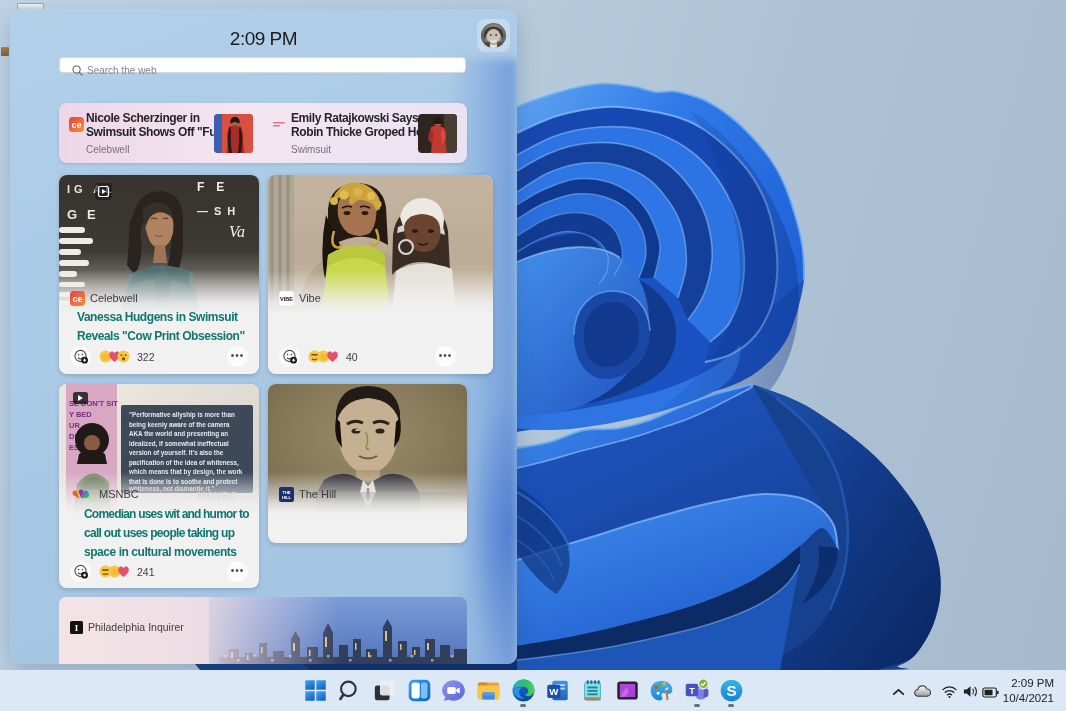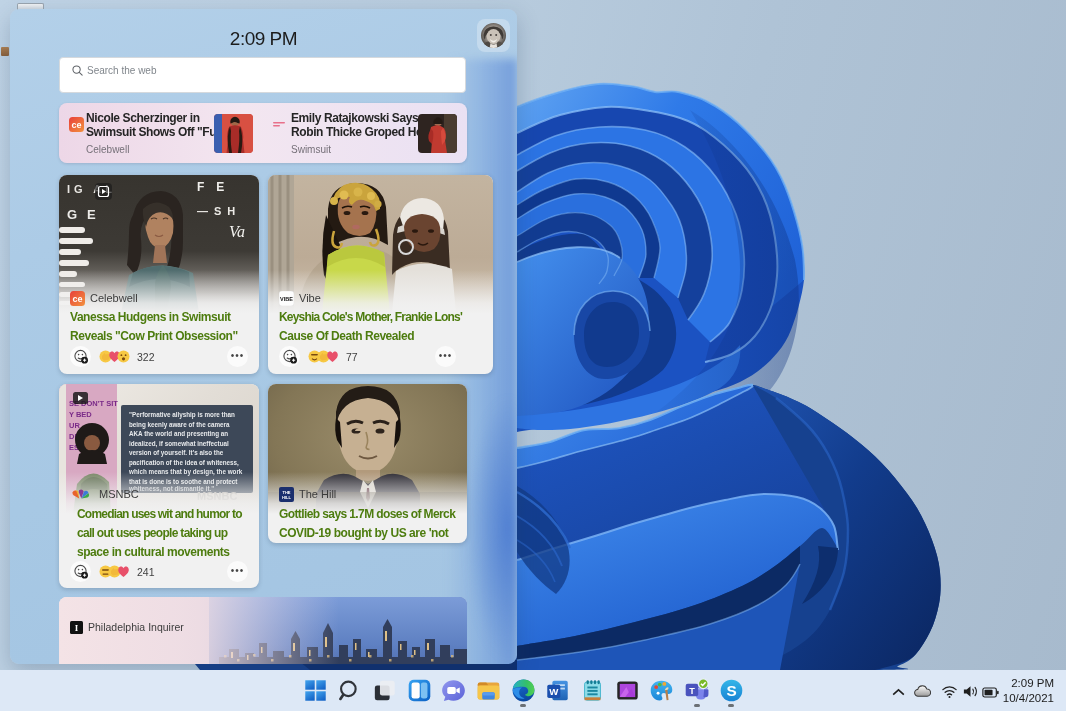--- a/index.html
+++ b/index.html
@@ -23,40 +23,40 @@
   #panelblur { position:absolute; left:437px; top:50px; width:70px; height:614px;
                background:linear-gradient(90deg, rgba(90,140,220,0) 0%, rgba(85,135,218,.28) 45%, rgba(70,120,210,.55) 100%);
                filter:blur(4px); }
   #panelblur2 { position:absolute; left:447px; top:360px; width:60px; height:300px;
                background:radial-gradient(ellipse 55px 170px at 52px 160px, rgba(60,110,205,.65), rgba(90,135,215,0) 78%);
                filter:blur(5px); }
   #ptime { position:absolute; left:0; top:19px; width:507px; text-align:center;
            font-size:19px; letter-spacing:-.5px; color:#1c1c1c; }
   #avatar { position:absolute; left:467px; top:10px; width:33px; height:33px;
             border-radius:8px; background:rgba(255,255,255,.28); }
-  #search { position:absolute; left:49px; top:48px; width:407px; height:36px;
+  #search { position:absolute; left:49px; top:48px; width:407px; height:16px;
             background:#fff; border-radius:4px; border:1px solid #d5d9dd;
             color:#757575; font-size:11.5px; line-height:24px; }
   #search span { margin-left:27px; font-size:10px; color:#80868c; }
   .card { position:absolute; border-radius:8px; overflow:hidden; background:#f1f1f1;
           box-shadow:0 1.5px 4px rgba(40,60,80,.22); }
   .cimg { position:absolute; left:0; top:0; width:100%; overflow:hidden; }
   .fade { position:absolute; left:0; width:100%; }
   #pinkcard { position:absolute; left:49px; top:94px; width:408px; height:60px; border-radius:8px;
               background:linear-gradient(90deg,#edd7e7 0%,#f3e6f0 45%,#eae1f3 100%);
               box-shadow:0 1px 3px rgba(60,60,90,.18); }
   #pinkcard .ptit { position:absolute; top:8px; width:150px; font-size:12px; font-weight:bold;
                     color:#252525; line-height:14px; letter-spacing:-.4px; }
   #pinkcard .psrc { position:absolute; top:41px; font-size:10px; color:#757078; }
   #pinkcard .pthumb { position:absolute; top:10.5px; width:39px; height:39px; border-radius:4px; overflow:hidden; }
   #pinkcard .plogo1 { position:absolute; left:10px; top:14px; }
   #pinkcard .plogo2 { position:absolute; left:214px; top:19px; }
   .srcrow { position:absolute; left:11px; display:flex; align-items:center; height:16px; }
   .srcrow .nm { font-size:11px; color:#3c3c3c; margin-left:5px; }
-  .head { position:absolute; left:11px; font-size:12px; font-weight:bold; color:#4d7c0f;
+  .head { position:absolute; left:18px; font-size:12px; font-weight:bold; color:#0f766e;
           line-height:19px; letter-spacing:-.45px; white-space:nowrap; }
   .reacts { position:absolute; left:11px; display:flex; align-items:center; }
   .pick { width:21px; height:21px; border-radius:50%; background:#fcfcfc; position:relative; }
   .dots { position:absolute; width:21px; height:21px; border-radius:50%; background:#fbfbfb;
           color:#444; text-align:center; font-size:10px; line-height:19px; letter-spacing:1px; }
   .cnt { font-size:10.5px; color:#3f3f3f; margin-left:5px; }
   .emo { display:flex; margin-left:8px; }
   .emo svg { margin-right:-4px; } .emo svg:last-child { margin-right:2px; }
 </style>
 </head>
@@ -335,21 +335,20 @@
       </svg>
     </div>
     <div class="fade" style="top:95px;height:44px;background:linear-gradient(180deg,rgba(241,241,241,0) 0%,rgba(241,241,241,.88) 75%,#f1f1f1 100%);"></div>
     <div class="srcrow" style="top:115px;">
       <svg width="15" height="15" viewBox="0 0 15 15">
           <rect width="15" height="15" rx="3" fill="#fdfdfd" stroke="#e0e0e0" stroke-width=".5"></rect>
           <text x="7.5" y="9.8" font-size="5.5" font-weight="bold" fill="#111" text-anchor="middle" font-family="Liberation Sans">VIBE</text>
         </svg>
       <span class="nm">Vibe</span>
     </div>
-    <div class="head" style="top:133px;width:186px;"><span style="letter-spacing:-.8px;">Keyshia Cole's Mother, Frankie Lons'</span><br>Cause Of Death Revealed</div>
     <div class="reacts" style="top:171px;width:177px;">
       <div class="pick"><svg width="21" height="21" viewBox="0 0 21 21">
             <circle cx="10.5" cy="10" r="5.6" fill="none" stroke="#4a4a4a" stroke-width="1.1"></circle>
             <circle cx="8.6" cy="8.6" r=".8" fill="#4a4a4a"></circle>
             <circle cx="12.4" cy="8.6" r=".8" fill="#4a4a4a"></circle>
             <path d="M8.2,12 q2.3,1.8 4.6,0" fill="none" stroke="#4a4a4a" stroke-width="1.1" stroke-linecap="round"></path>
             <circle cx="14.6" cy="14.2" r="3.4" fill="#1b1b1b"></circle>
             <path d="M14.6,12.6 v3.2 M13,14.2 h3.2" stroke="#fff" stroke-width="1"></path>
           </svg></div>
       <div class="emo">
@@ -359,21 +358,21 @@
             <path d="M4,8.6 q2.5,2.4 5,0" stroke="#7a4a10" stroke-width="1.2" fill="none"></path>
           </svg>
         <svg width="13" height="13" viewBox="0 0 13 13">
             <circle cx="6.5" cy="6.5" r="6" fill="#f7c843"></circle>
             <path d="M3,6 l2.5,-3 1,1.5 3.5,-0.5 1,2.5 -1,3 -5,1 -2,-2 Z" fill="#f2b93a"></path>
           </svg>
         <svg width="13" height="13" viewBox="0 0 13 13">
             <path d="M6.5,12 C2,8.5 .5,6 1.5,3.5 C2.5,1 5.5,1 6.5,3.2 C7.5,1 10.5,1 11.5,3.5 C12.5,6 11,8.5 6.5,12 Z" fill="#e8506a"></path>
           </svg>
       </div>
-      <span class="cnt">77</span>
+      <span class="cnt">40</span>
       <div class="dots" style="right:0;">•••</div>
     </div>
   </div>
 
   <div class="card" style="left:49px;top:375px;width:200px;height:204px;">
     <div class="cimg" style="height:130px;background:linear-gradient(135deg,#efece6 0%,#e2ddd6 50%,#d8d2ca 100%);">
       <svg width="200" height="130" viewBox="0 0 200 130" style="position:absolute;">
         <rect x="0" y="0" width="58" height="130" fill="#d8a8c2"></rect>
         <rect x="0" y="0" width="7" height="130" fill="#e8e4de"></rect>
         <g fill="#7a2a88" font-family="Liberation Sans" font-weight="bold" font-size="7.5">
@@ -469,21 +468,20 @@
     </div>
     <div class="fade" style="top:88px;height:42px;background:linear-gradient(180deg,rgba(241,241,241,0) 0%,rgba(241,241,241,.85) 75%,#f1f1f1 100%);"></div>
     <div class="srcrow" style="top:102px;">
       <svg width="15" height="15" viewBox="0 0 15 15">
           <rect width="15" height="15" rx="2" fill="#1b2f6e"></rect>
           <text x="7.5" y="7" font-size="4" font-weight="bold" fill="#fff" text-anchor="middle" font-family="Liberation Sans">THE</text>
           <text x="7.5" y="12" font-size="4" font-weight="bold" fill="#fff" text-anchor="middle" font-family="Liberation Sans">HILL</text>
         </svg>
       <span class="nm">The Hill</span>
     </div>
-    <div class="head" style="top:121px;width:186px;"><span style="letter-spacing:-.6px;">Gottlieb says 1.7M doses of Merck</span><br>COVID-19 bought by US are 'not<br>enough'</div>
     <div class="reacts" style="top:177px;width:177px;">
       <div class="pick"><svg width="21" height="21" viewBox="0 0 21 21">
             <circle cx="10.5" cy="10" r="5.6" fill="none" stroke="#4a4a4a" stroke-width="1.1"></circle>
             <circle cx="8.6" cy="8.6" r=".8" fill="#4a4a4a"></circle>
             <circle cx="12.4" cy="8.6" r=".8" fill="#4a4a4a"></circle>
             <path d="M8.2,12 q2.3,1.8 4.6,0" fill="none" stroke="#4a4a4a" stroke-width="1.1" stroke-linecap="round"></path>
             <circle cx="14.6" cy="14.2" r="3.4" fill="#1b1b1b"></circle>
             <path d="M14.6,12.6 v3.2 M13,14.2 h3.2" stroke="#fff" stroke-width="1"></path>
           </svg></div>
       <div class="emo">

